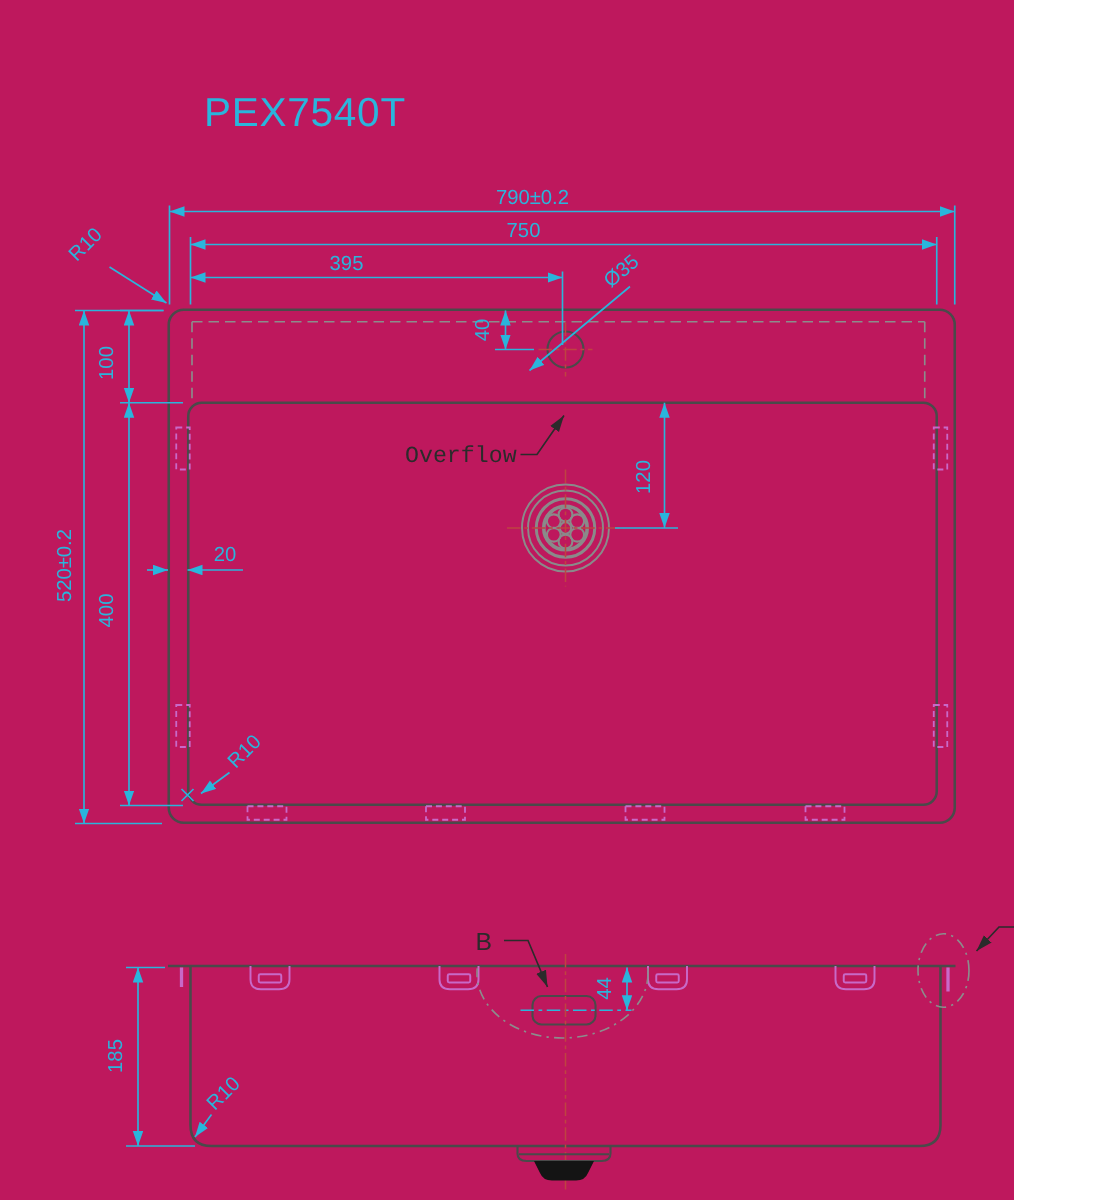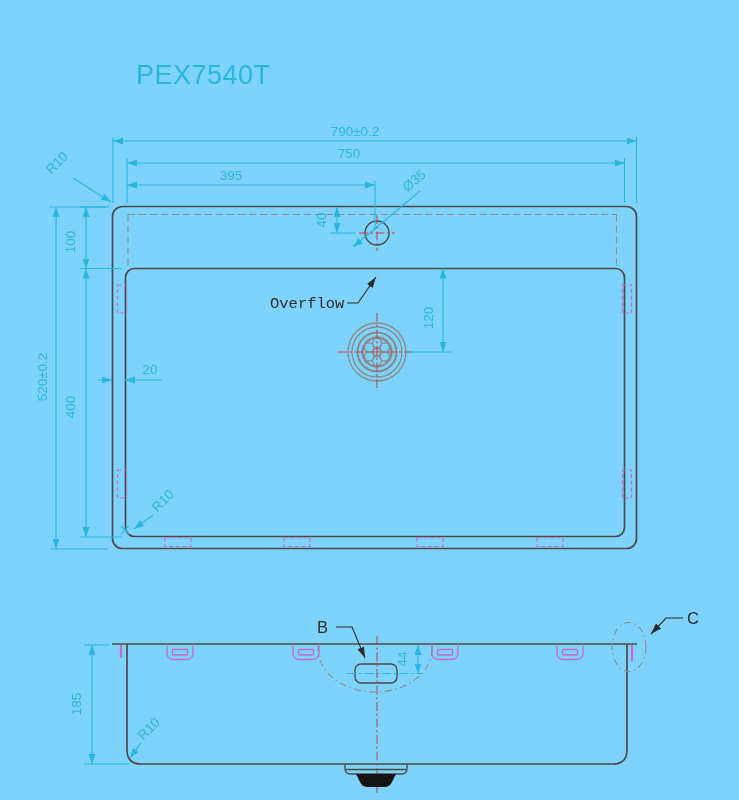--- a/index.html
+++ b/index.html
@@ -1,16 +1,16 @@
 <!DOCTYPE html>
 <html style="--color-dim: #2ab5dc; --color-outline: #4a4a4a; --color-hidden: #8c8c8c; --color-clip: #c869c8; --color-centerline: #bf4341; --color-label: #2b2b2b;"><head>
 <meta charset="utf-8">
 <style>
   html,body{margin:0;padding:0;background:#fff;}
-  .sheet{position:relative;width:739px;height:800px;background:#7dd3fc;overflow:hidden;
+  .sheet{position:relative;width:676px;height:800px;background:#be185d;overflow:hidden;
          font-family:"Liberation Sans",sans-serif;}
   svg text{font-family:"Liberation Sans",sans-serif;}
   .title-t{fill:var(--color-dim,#2ab5dc);font-size:27px;letter-spacing:.5px;}
   .dt{fill:var(--color-dim,#2ab5dc);font-size:13.5px;}
   .mono{font-family:"Liberation Mono","DejaVu Sans Mono",monospace;font-size:15.5px;
         fill:var(--color-label,#2b2b2b);}
   .lbl{fill:var(--color-label,#2b2b2b);font-size:16.5px;}
   .ol{stroke:var(--color-outline,#4a4a4a);stroke-width:1.7;fill:none;}
   .ol2{stroke:var(--color-outline,#4a4a4a);stroke-width:1.4;fill:none;}
   .hid{stroke:var(--color-hidden,#8c8c8c);stroke-width:1.1;fill:none;stroke-dasharray:7 4;}

